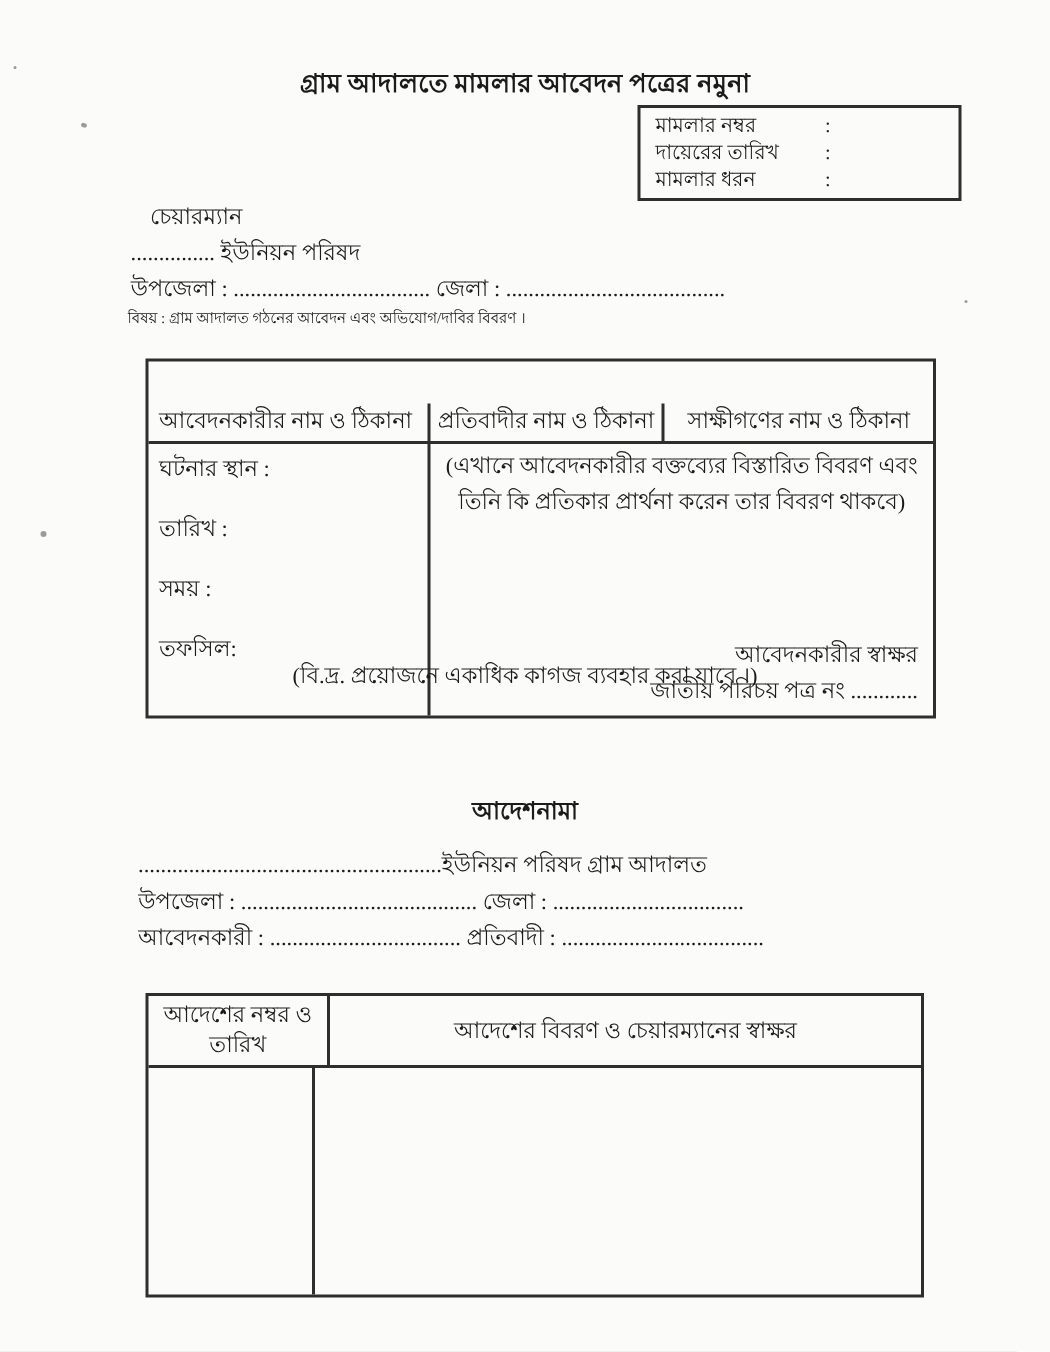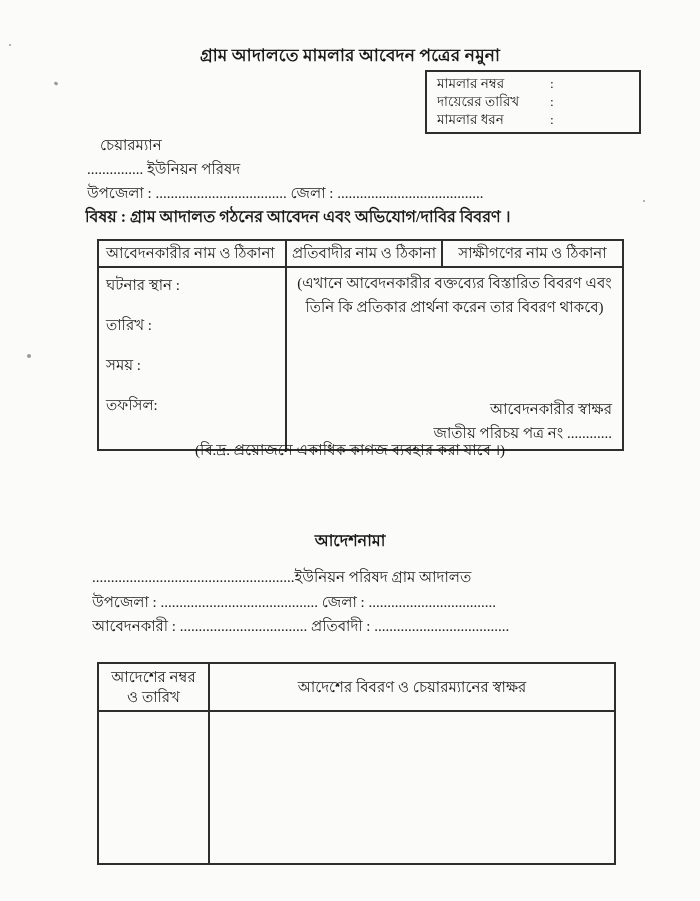--- a/index.html
+++ b/index.html
@@ -41,31 +41,31 @@
   
   .addressee{
     position:absolute;left:87px;top:133px;width:545px;
     font-size:15px;line-height:24px;
   }
   .addressee .l1{margin-left:13px;}
   .addressee .ln{white-space:nowrap;overflow:hidden;}
   
   .subject{
     position:absolute;left:85px;top:204px;width:560px;
-    font-size:16px;font-weight:bold;white-space:nowrap;overflow:hidden;
+    font-size:10px;font-weight:normal;white-space:nowrap;overflow:hidden;
   }
   
   .app-table{
     position:absolute;left:97px;top:239px;width:527px;
     border:2px solid var(--line);
     font-size:15px;
   }
   .app-table .hdr{display:flex;border-bottom:2px solid var(--line);}
   .app-table .hdr .cell{
-    padding:2px 4px;line-height:21px;text-align:center;
+    padding:2px 4px;line-height:21px;text-align:center;margin-top:28px;
   }
   .app-table .hdr .c1{width:188px;text-align:left;padding-left:7px;border-right:2px solid var(--line);}
   .app-table .hdr .c2{width:156px;border-right:2px solid var(--line);}
   .app-table .hdr .c3{flex:1;}
   .app-table .bdy{display:flex;height:181px;}
   .app-table .bdy .left{
     width:188px;border-right:2px solid var(--line);
     padding:6px 4px 4px 7px;
   }
   .app-table .bdy .left .field{margin-bottom:18px;line-height:22px;}
@@ -89,21 +89,21 @@
     position:absolute;left:92px;top:565px;width:540px;
     font-size:15px;line-height:24.5px;
   }
   .order-lines .ln{white-space:nowrap;overflow:hidden;}
   .order-table{
     position:absolute;left:97px;top:662px;width:519px;
     border:2px solid var(--line);font-size:15px;
   }
   .order-table .hdr{display:flex;border-bottom:2px solid var(--line);}
   .order-table .hdr .c1{
-    width:111px;border-right:2px solid var(--line);
+    width:121px;border-right:2px solid var(--line);
     text-align:center;padding:3px 6px;line-height:20px;
   }
   .order-table .hdr .c2{
     flex:1;display:flex;align-items:center;justify-content:center;
     text-align:center;padding:2px 6px;border-radius:13px;
   }
   .order-table .bdy{display:flex;height:151px;}
   .order-table .bdy .c1{width:111px;border-right:2px solid var(--line);}
   .order-table .bdy .c2{flex:1;}
   

